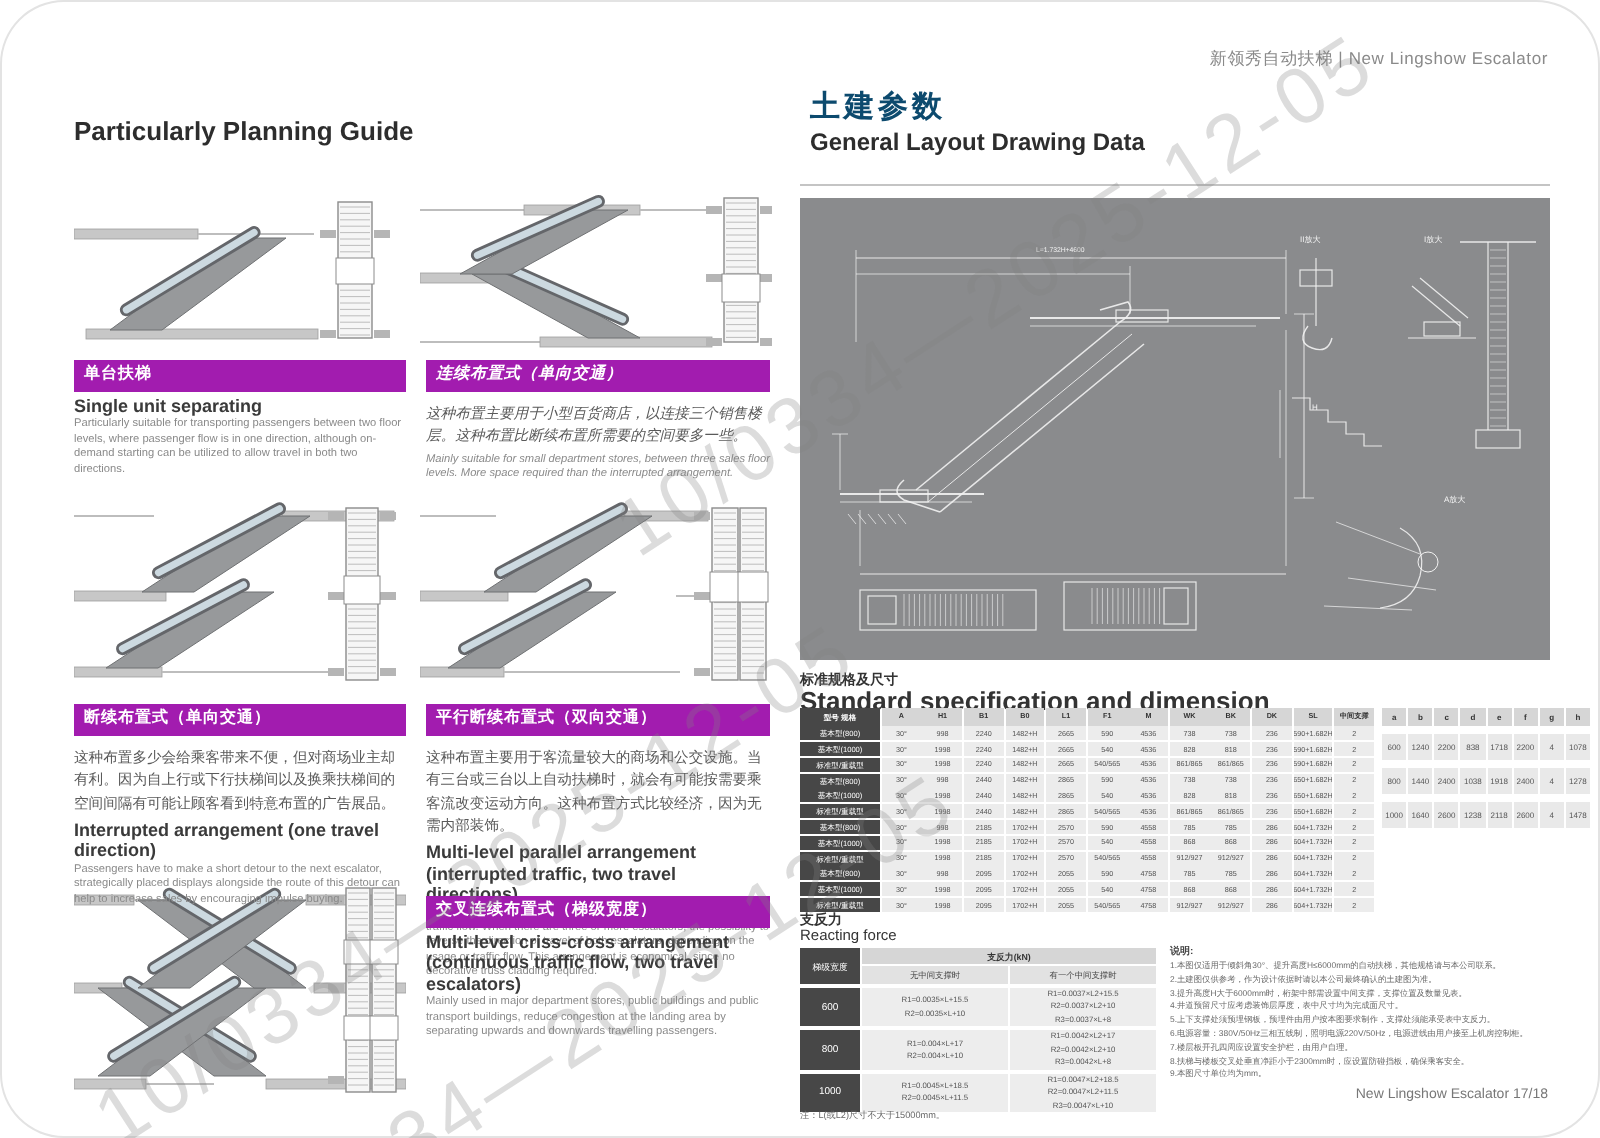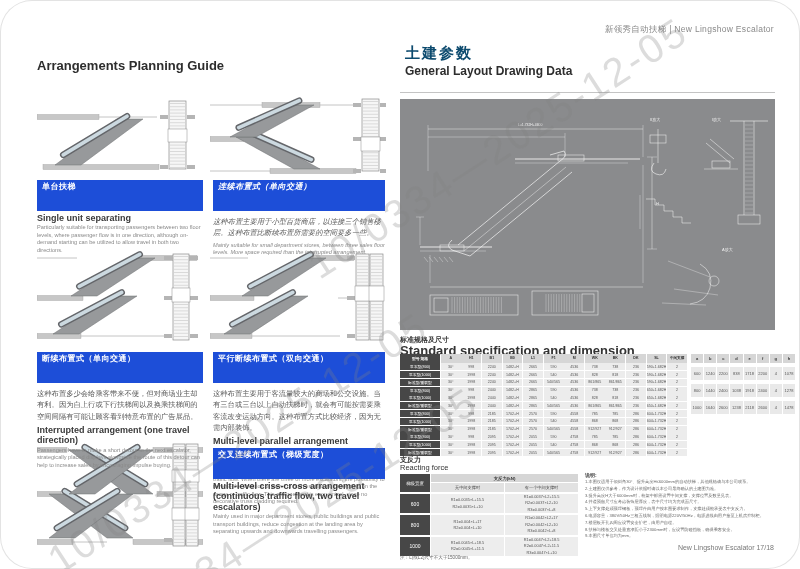--- a/index.html
+++ b/index.html
@@ -6,21 +6,21 @@
   #page{position:relative;width:800px;height:569px;background:#ffffff;overflow:hidden;
         font-family:"Liberation Sans","DejaVu Sans",sans-serif;color:#333;
         box-shadow:inset 0 0 0 1px #e3e3e3;border-radius:32px;}
   
   .brand{position:absolute;top:24px;right:26px;font-size:8.5px;color:#8a8a8a;letter-spacing:.3px;}
   
   .lp-title-cn{position:absolute;left:37px;top:36px;font-size:17px;font-weight:bold;color:#2d2d2d;letter-spacing:2px;}
   .lp-title-en{position:absolute;left:37px;top:58px;font-size:13px;font-weight:bold;color:#2d2d2d;}
   
   .ts{position:absolute;}
-  .sec-bar{height:31px;background:#1d4ed8;color:#fff;font-size:8px;font-weight:bold;
+  .sec-bar{height:16px;background:#a21caf;color:#fff;font-size:8px;font-weight:bold;
            line-height:13px;padding-left:5px;letter-spacing:.5px;}
   .cn{font-size:7.3px;line-height:1.55;color:#5a5a5a;margin:5px 0 3px 0;}
   .enh{font-size:9px;font-weight:bold;color:#3a3a3a;margin:2px 0 1px 0;line-height:1.15;}
   .ens{font-size:5.6px;color:#8a8a8a;line-height:1.35;margin:1px 0 0 0;}
   .diag{position:absolute;}
   
   .rp-title-cn{position:absolute;left:405px;top:44px;font-size:15px;font-weight:bold;color:#0c4a6e;letter-spacing:2px;}
   .rp-title-en{position:absolute;left:405px;top:64px;font-size:12px;font-weight:bold;color:#2d2d2d;}
   .rp-rule{position:absolute;left:400px;top:92px;width:375px;border-top:1px solid #c4c4c4;}
   .panel{position:absolute;left:400px;top:99px;width:375px;height:231px;background:#8a8b8d;}
@@ -63,21 +63,21 @@
   .wm{position:absolute;font-size:40px;color:rgba(128,128,128,.28);letter-spacing:3px;
       transform:rotate(-33deg);transform-origin:0 0;white-space:nowrap;pointer-events:none;z-index:6;}
 </style>
 </head>
 <body>
 
 <div id="page">
 
   <div class="brand">新领秀自动扶梯 | New Lingshow Escalator</div>
 
-  <div class="lp-title-en">Arrangements Planning Guide</div>
+  <div class="lp-title-en">Particularly Planning Guide</div>
 
   <svg id="d1" class="diag" style="left:37px;top:93px;" width="166" height="84" viewBox="0 0 166 84">
       <rect x="0" y="21.5" width="62" height="5" fill="#c7c7c7" stroke="#9e9e9e" stroke-width="0.4"></rect>
       <line x1="62" y1="24" x2="120" y2="24" stroke="#bdbdbd" stroke-width="0.9"></line>
       <rect x="6" y="71.5" width="116" height="5" fill="#c7c7c7" stroke="#9e9e9e" stroke-width="0.4"></rect>
       <polygon points="18,72 44,72 106,26 80,26" fill="#97999b" stroke="#6f7173" stroke-width="0.5"></polygon>
       <line x1="26.196479904456705" y1="61.90374940736325" x2="90.03647990445671" y2="23.263749407363253" stroke="#64666a" stroke-width="6.5" stroke-linecap="round"></line>
       <line x1="26.196479904456705" y1="61.90374940736325" x2="90.03647990445671" y2="23.263749407363253" stroke="#ccd9e0" stroke-width="3.6" stroke-linecap="round"></line>
       <line x1="123" y1="24" x2="131" y2="24" stroke="#b5b5b5" stroke-width="4"></line>
       <line x1="150" y1="24" x2="158" y2="24" stroke="#b5b5b5" stroke-width="4"></line>

